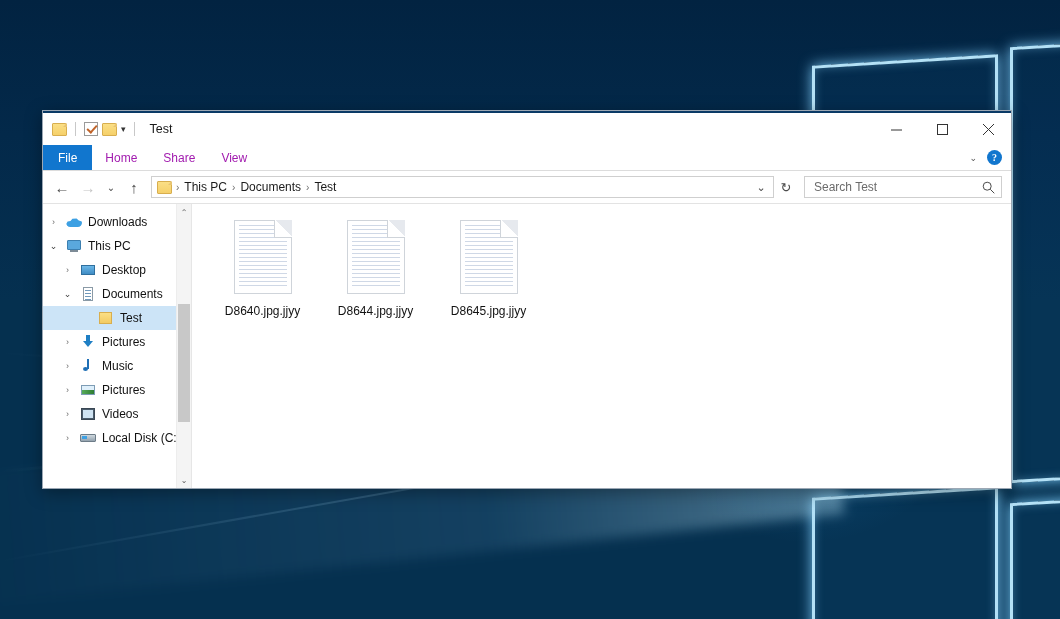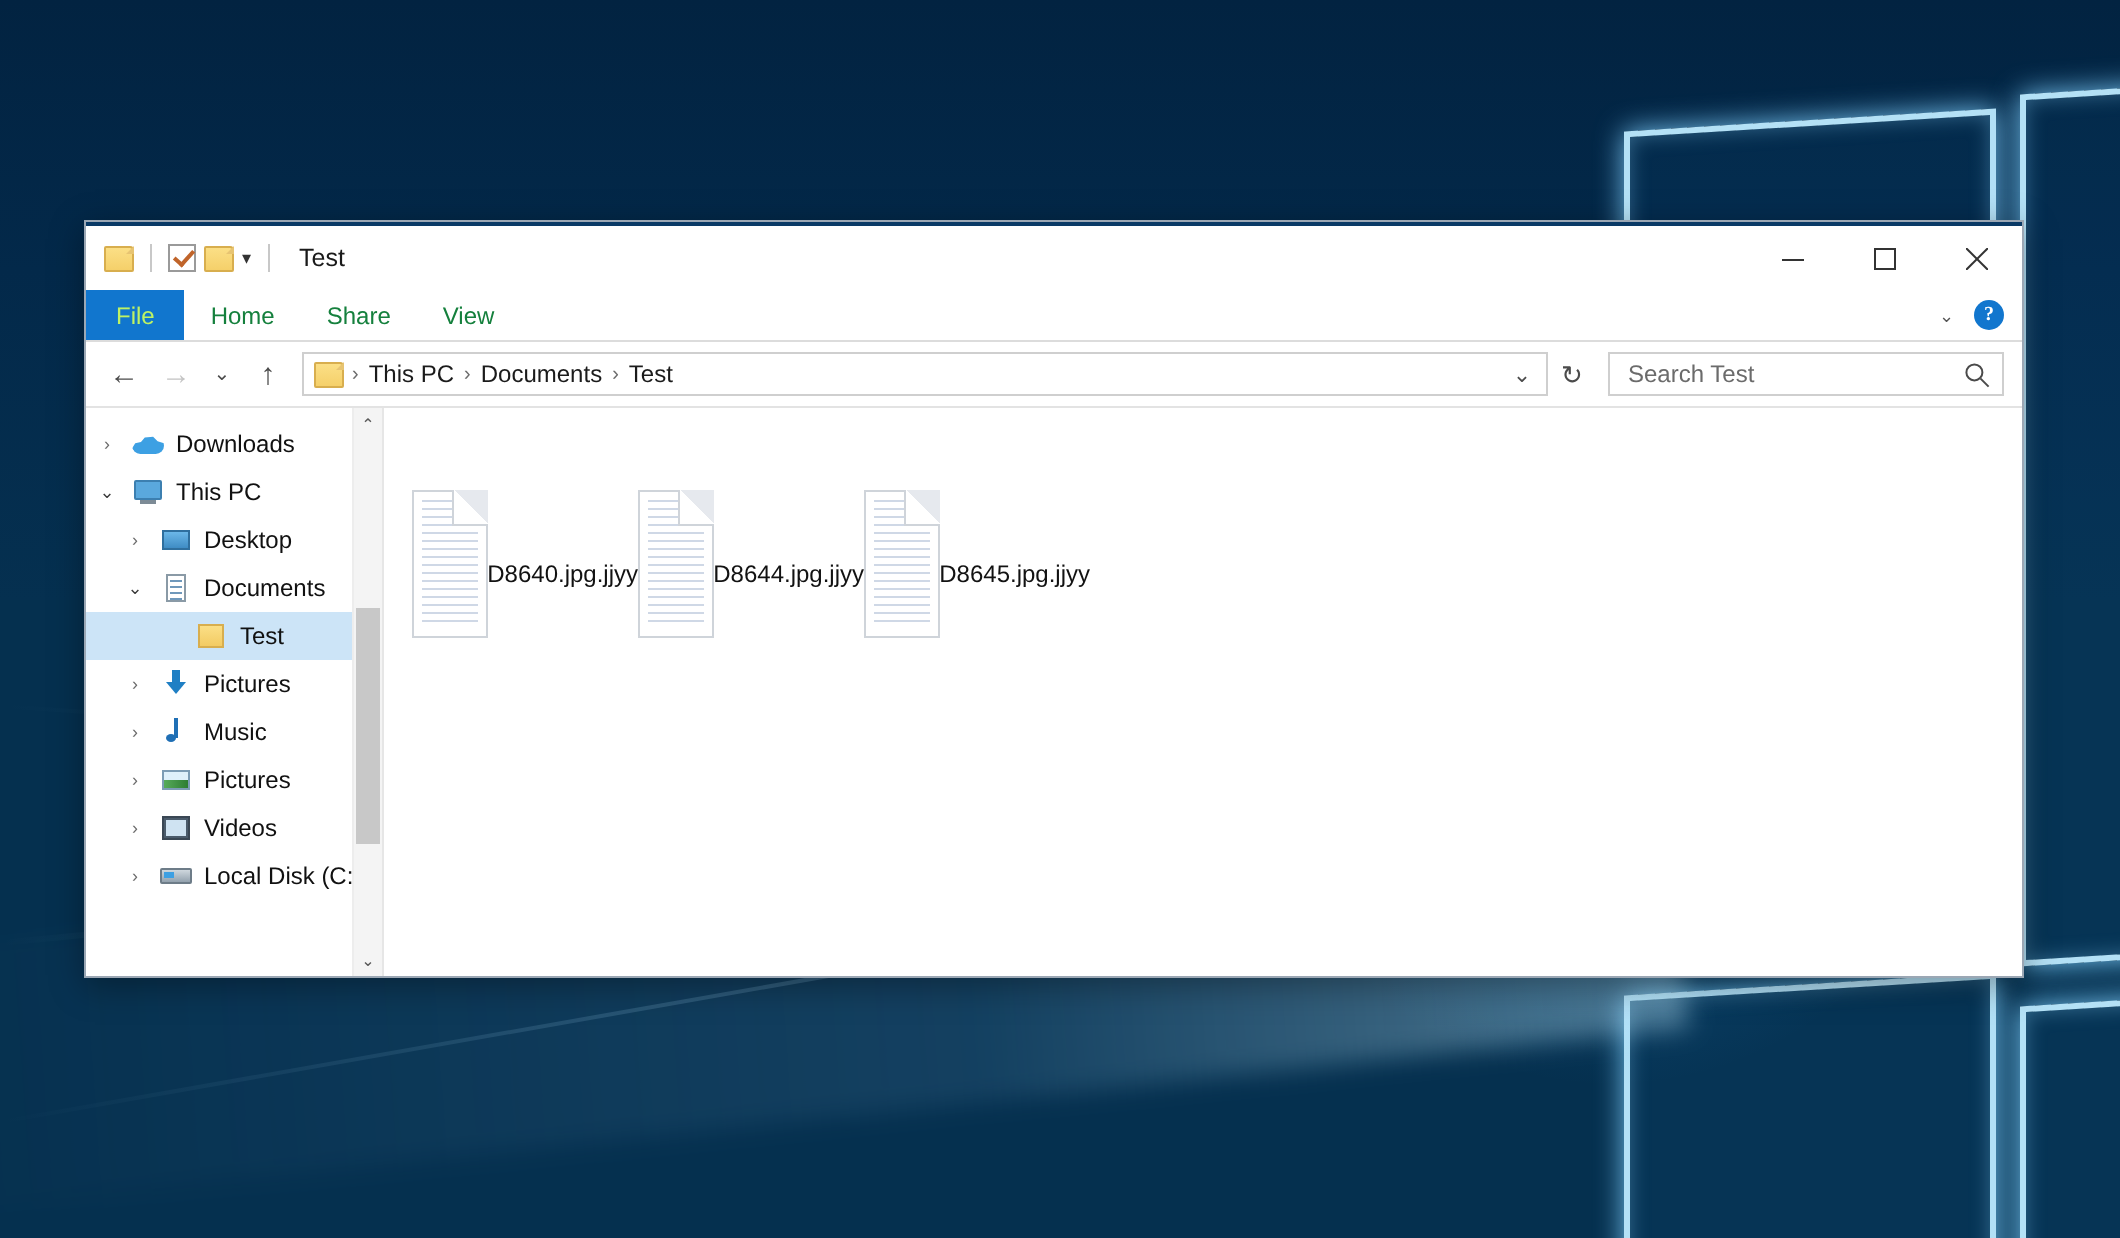--- a/index.html
+++ b/index.html
@@ -125,23 +125,23 @@
   .qat-caret { font-size: 9px; color:#333; line-height:1; }
 
   
   .ribbon {
     height: 25px; display: flex; align-items: stretch;
     background: #ffffff;
     border-bottom: 1px solid #dcdcdc;
   }
   .tab {
     padding: 0 13px; display:flex; align-items:center;
-    font-size: 12px; color:#15803d;
-  }
-  .tab.file { background:#1176ce; color:#bef264; padding: 0 15px; }
+    font-size: 12px; color:#a21caf;
+  }
+  .tab.file { background:#1176ce; color:#ffffff; padding: 0 15px; }
   .ribbon-right { margin-left:auto; display:flex; align-items:center; gap:10px; padding-right:9px; }
   .chev-down { font-size: 9px; color:#555; }
   .help-ico {
     width:15px; height:15px; border-radius:50%;
     background:#1176ce; color:#fff; font-size:10px; font-weight:bold;
     display:flex; align-items:center; justify-content:center;
     font-family:"Liberation Serif", serif;
   }
 
   
@@ -275,21 +275,21 @@
   }
   .sb-arrow { height:16px; width:14px; display:flex;align-items:center;justify-content:center; color:#5a5a5a; font-size:8px; }
   .sb-track { flex:1; width:14px; position:relative; }
   .sb-thumb { position:absolute; left:1px; width:12px; top:84px; height:118px; background:#c8c8c8; }
 
   
   .filepane { flex:1; position:relative; background:#fff; padding: 14px 0 0 14px; }
   .file-grid { display:flex; flex-wrap:wrap; gap: 0px; }
   .file-item {
     width: 113px; height: 124px;
-    display:flex; flex-direction:row; align-items:center;
+    display:flex; flex-direction:column; align-items:center;
     padding-top: 2px;
   }
   .doc-icon {
     width: 56px; height: 72px; position:relative;
     background:#ffffff;
     border:1px solid #cfd4da;
     border-top-right-radius: 0;
   }
   .doc-lines {
     position:absolute; left:4px; top:4px; right:4px; bottom:4px;

